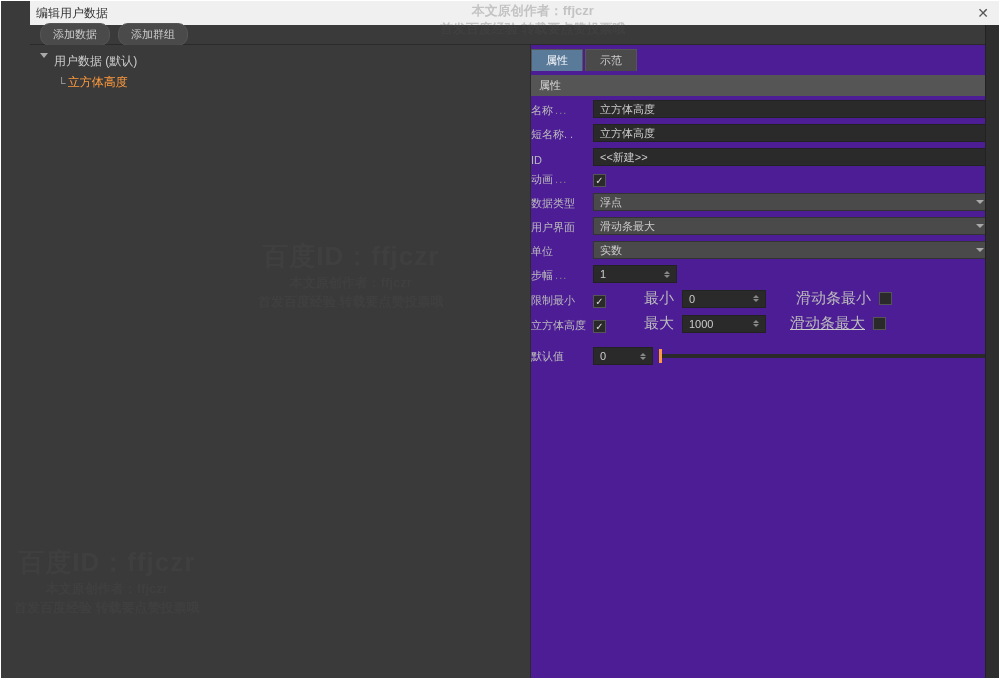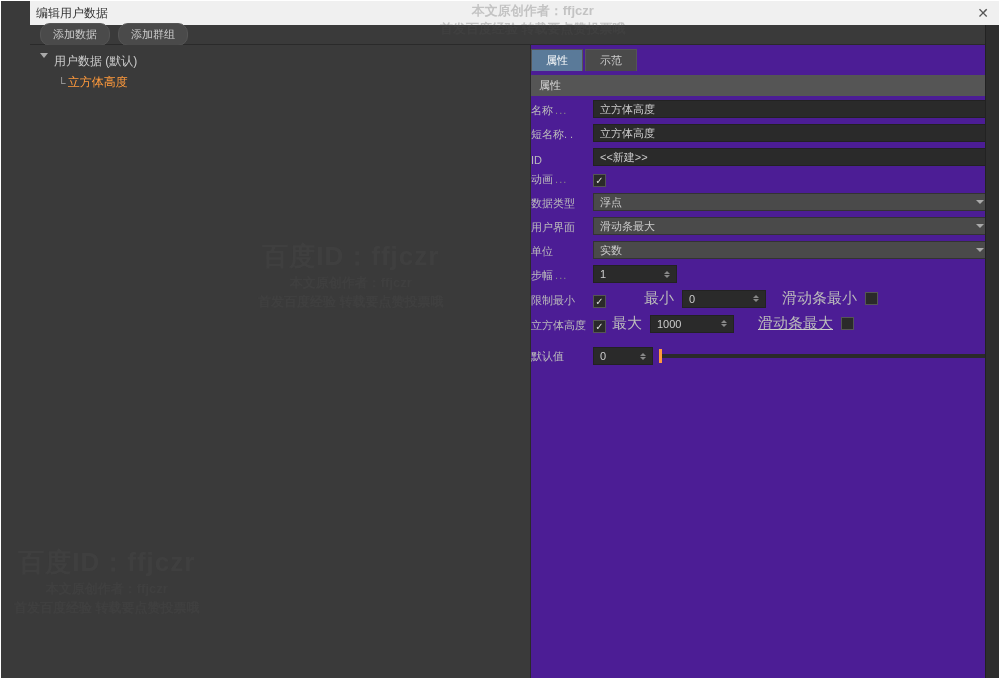--- a/index.html
+++ b/index.html
@@ -145,30 +145,30 @@
         <div class="inline-group" style="margin-left:32px;">
           <span class="sub-label">最小</span>
           <div class="spinner">
             <span>0</span>
             <span class="spinner-arrows">
                 <span class="sp-up"></span>
                 <span class="sp-dn"></span>
               </span>
           </div>
         </div>
-        <div class="inline-group" style="margin-left:10px;">
+        <div class="inline-group" style="margin-left:24px;">
           <span class="sub-label">滑动条最小</span>
           <span class="checkbox"></span>
         </div>
       </div>
 
       <div class="form-row">
         <span class="form-label">立方体高度</span>
         <span class="checkbox checked"></span>
-        <div class="inline-group" style="">
+        <div class="inline-group" style="margin-left:32px;">
           <span class="sub-label">最大</span>
           <div class="spinner">
             <span>1000</span>
             <span class="spinner-arrows">
                 <span class="sp-up"></span>
                 <span class="sp-dn"></span>
               </span>
           </div>
         </div>
         <div class="inline-group" style="margin-left:18px;text-decoration:underline;">

